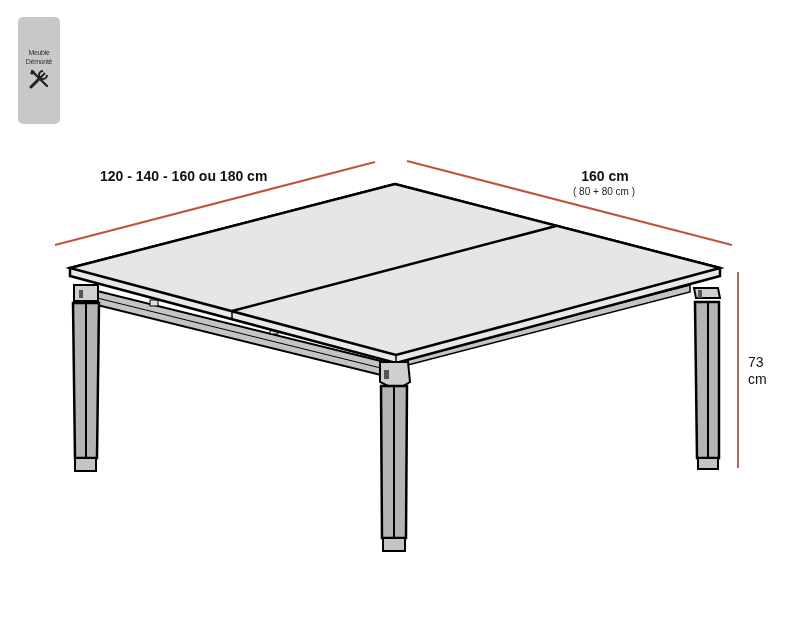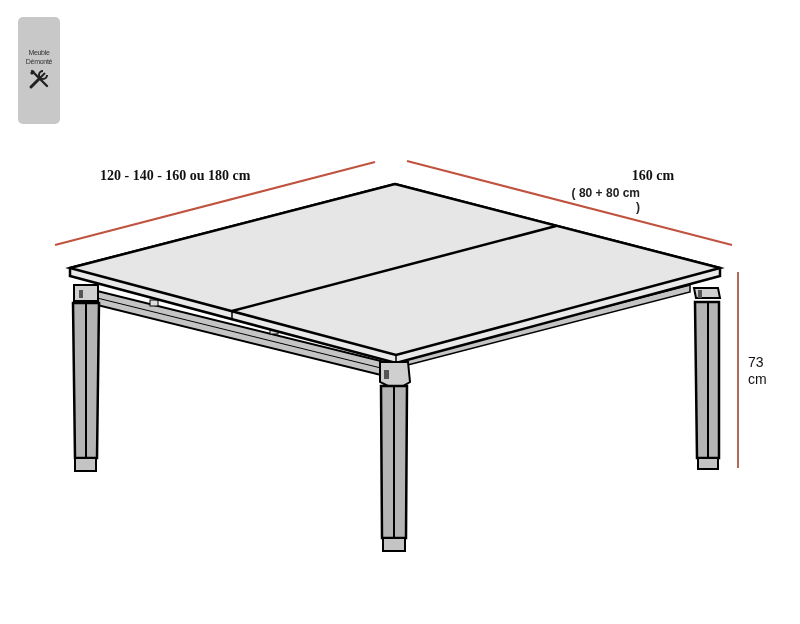--- a/index.html
+++ b/index.html
@@ -4,24 +4,24 @@
   <style>
     html, body { margin: 0; padding: 0; background: #ffffff; }
     body { width: 800px; height: 624px; position: relative; overflow: hidden; font-family: "Liberation Sans", sans-serif; }
     .badge {
       position: absolute; left: 18px; top: 17px; width: 42px; height: 107px;
       background: #c8c8c8; border-radius: 5px;
       display: flex; flex-direction: column; align-items: center;
     }
     .badge-text { margin-top: 31px; font-size: 7px; line-height: 9px; color: #333; text-align: center; letter-spacing: -0.3px; }
     .badge-icon { margin-top: 2px; }
-    .dim-label { position: absolute; color: #111; font-weight: bold; font-family: Liberation Serif, serif; }
+    .dim-label { position: absolute; color: #111; font-weight: bold; font-family: Liberation Sans, sans-serif; }
     .dim-width { left: 100px; top: 168px; font-size: 14px; }
-    .dim-depth { left: 580px; top: 168px; font-size: 14px; text-align: center; width: 50px; margin-left: 48px; }
-    .dim-depth-sub { position: absolute; left: 568px; top: 186px; width: 72px; text-align: right; font-size: 12px; font-weight: bold; color: #222; }
+    .dim-depth { left: 580px; top: 168px; font-size: 14px; text-align: center; width: 50px; }
+    .dim-depth-sub { position: absolute; left: 568px; top: 186px; width: 72px; text-align: center; font-size: 10px; font-weight: normal; color: #222; }
     .dim-height { position: absolute; left: 748px; top: 354px; font-size: 14px; font-weight: normal; line-height: 17px; color: #111; }
     svg.drawing { position: absolute; left: 0; top: 0; }
   </style>
 </head>
 <body>
 
 <div class="badge">
   <div class="badge-text">
     <div>Meuble</div>
     <div>Démonté</div>

